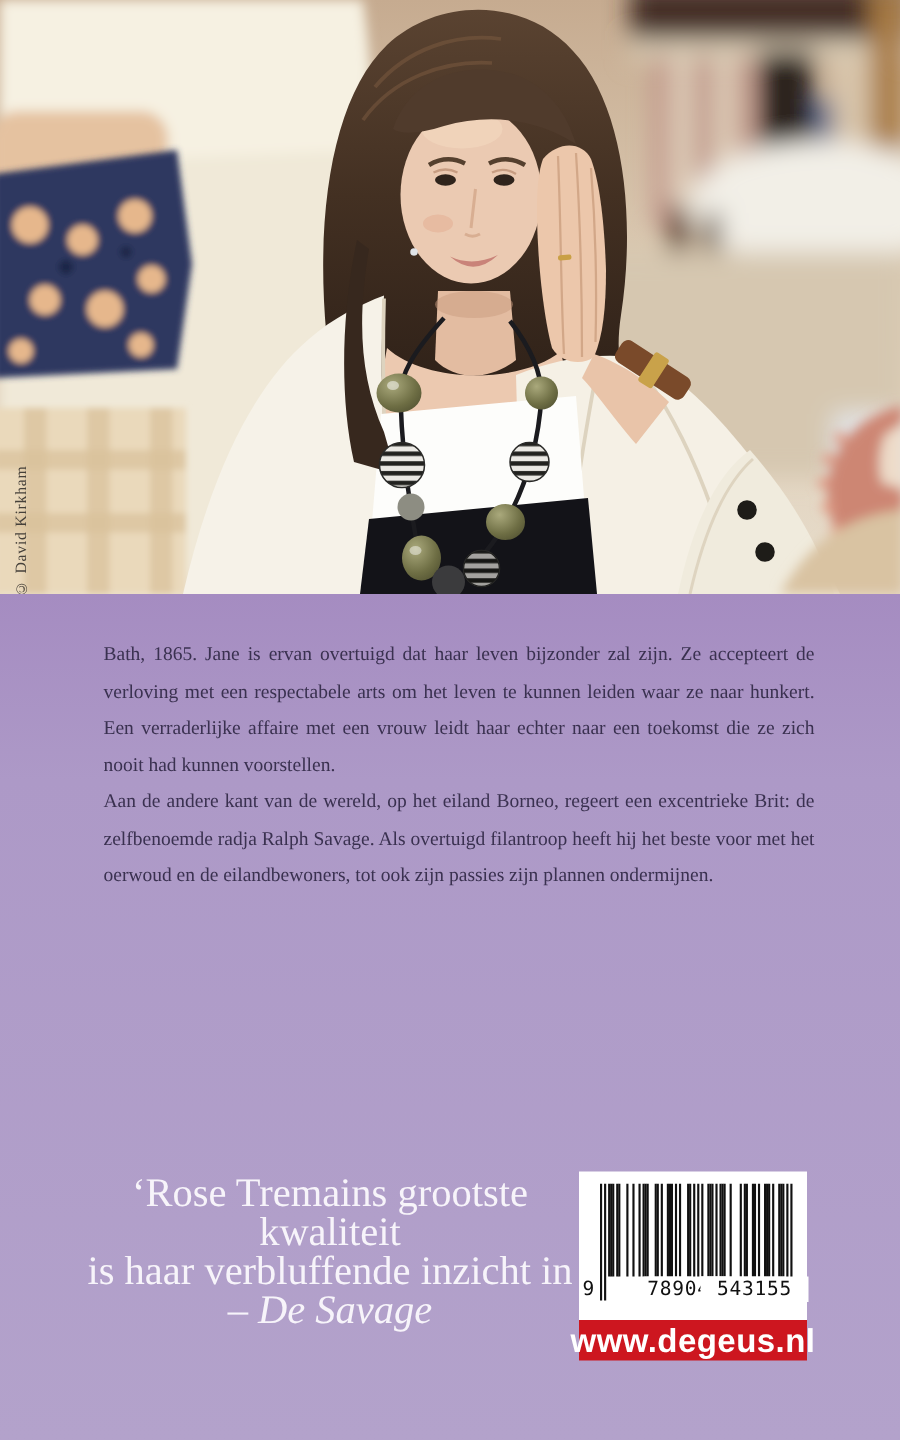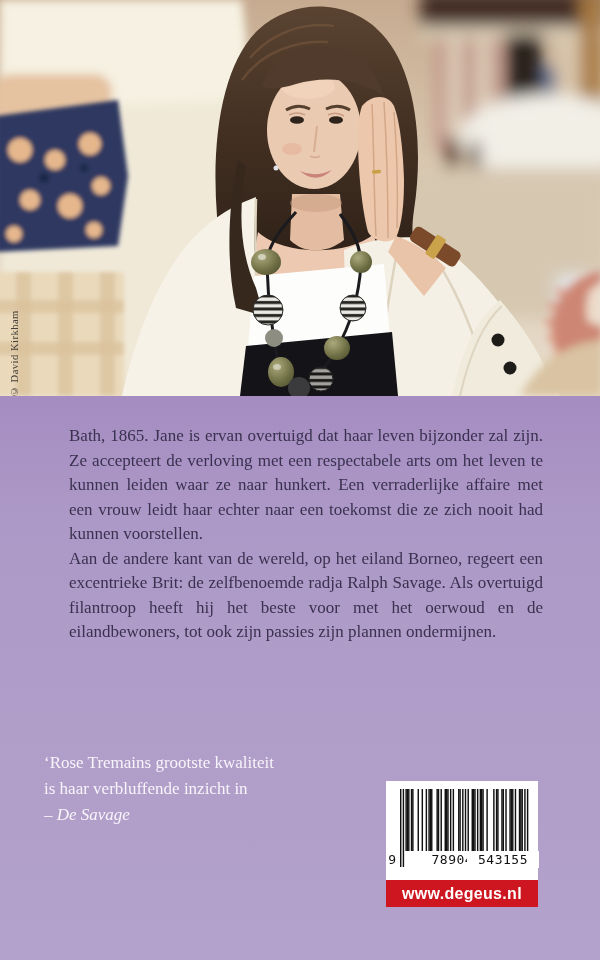--- a/index.html
+++ b/index.html
@@ -12,48 +12,48 @@
   .photo{position:absolute;left:0;top:0;width:600px;height:396px;overflow:hidden;}
   .photo svg{display:block;}
   .credit{
     position:absolute;left:9px;top:297px;height:100px;
     writing-mode:vertical-rl;transform:rotate(180deg);
     font-size:10.5px;letter-spacing:.5px;color:#46413a;white-space:nowrap;
   }
   
   .synopsis{
     position:absolute;left:69px;top:424px;width:474px;
-    font-size:17px;line-height:24.5px;color:#3a3150;text-align:justify;
+    font-size:13px;line-height:24.5px;color:#3a3150;text-align:justify;
   }
   .synopsis p{margin:0;}
   .synopsis p.sep{margin-top:22px;}
   .book-title{font-style:italic;}
   
   .quote{
-    position:absolute;left:44px;top:750px;width:352px;text-align:left;
-    font-size:17px;line-height:26px;color:#f7f4fa;
+    position:absolute;left:44px;top:782px;width:352px;text-align:center;
+    font-size:27px;line-height:26px;color:#f7f4fa;
   }
   .quote .attr{font-style:italic;}
   
   .barcode-block{position:absolute;left:386px;top:781px;width:152px;}
   .barcode-white{position:relative;width:152px;height:99px;background:#ffffff;}
   .barcode-white svg{position:absolute;left:12px;top:8px;}
   .barcode-digits span{
     position:absolute;top:70px;height:17px;background:#ffffff;
     font-family:"DejaVu Sans Mono",monospace;font-size:13px;color:#111;
     text-align:center;letter-spacing:.5px;line-height:17px;
   }
   .d1{left:1px;width:11px;}
   .d2{left:19px;width:55px;margin-left:24px;}
   .d3{left:81px;width:72px;}
   .site-band{
     width:152px;height:27px;background:#cd161f;display:flex;
     align-items:center;justify-content:center;
     font-family:"Liberation Sans",sans-serif;font-weight:bold;
-    font-size:16px;color:#ffffff;letter-spacing:.3px;
+    font-size:22px;color:#ffffff;letter-spacing:.3px;
   }
 </style>
 </head>
 <body>
 
 <div class="cover">
 
   <div class="photo">
     <svg width="600" height="396" viewBox="0 0 600 396">
       <defs>

